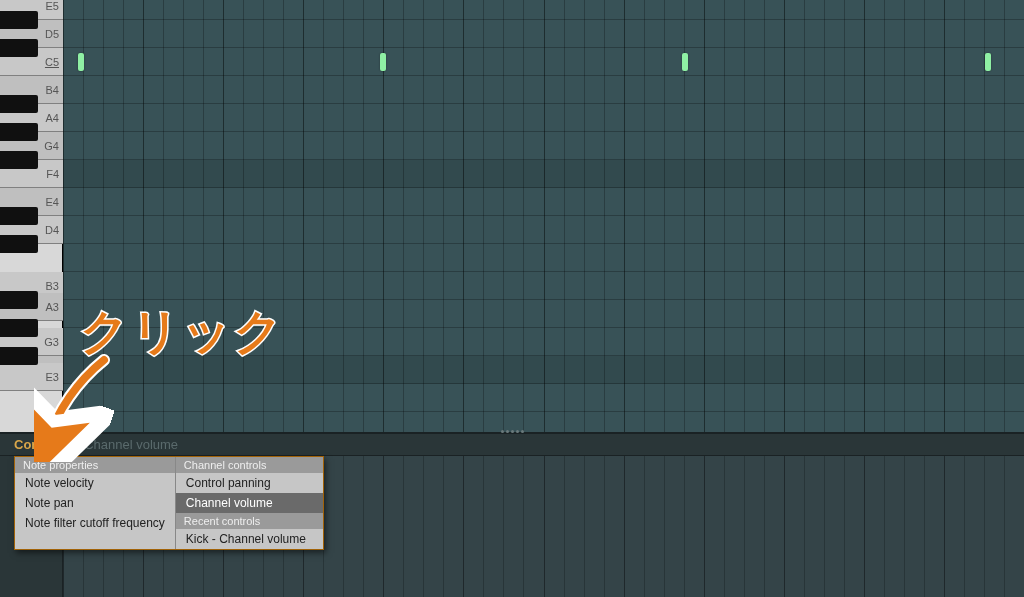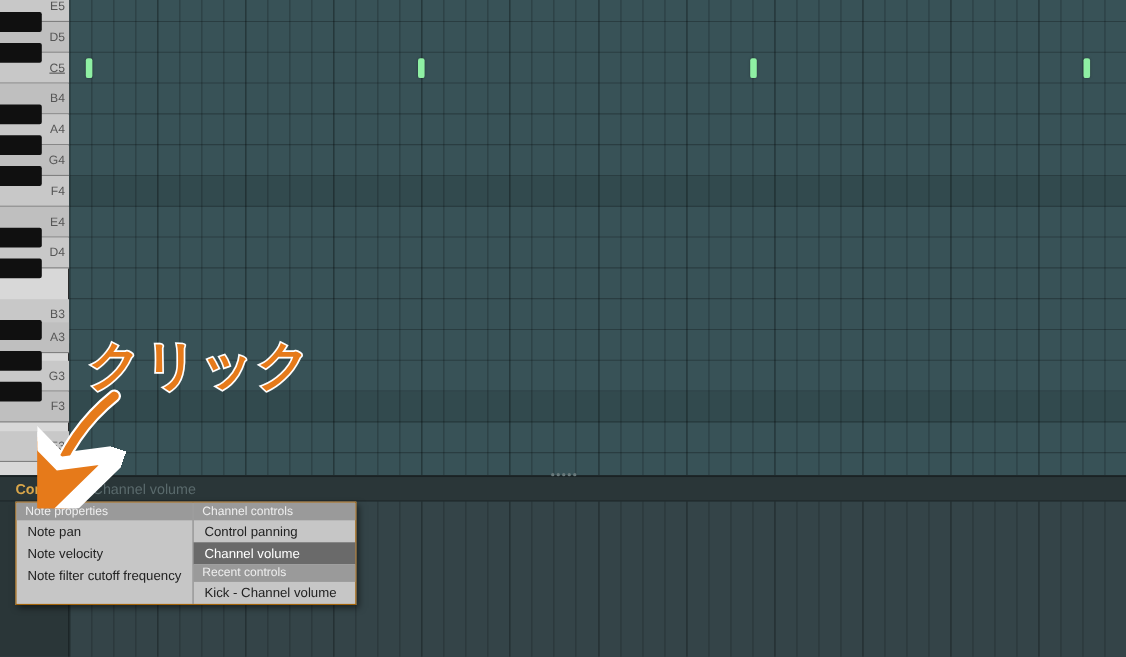--- a/index.html
+++ b/index.html
@@ -259,21 +259,21 @@
       </div>
       <div class="black-key" style="top: 291px;"></div>
       <div class="white-key" style="top: 328px;">
         <span>G3</span>
       </div>
       <div class="black-key" style="top: 319px;"></div>
       <div class="white-key row-shade" style="top: 356px;">
         <span>F3</span>
       </div>
       <div class="black-key" style="top: 347px;"></div>
-      <div class="white-key" style="top: 392px;">
+      <div class="white-key" style="top: 363px;">
         <span>E3</span>
       </div>
     </div>
   <div class="grid" id="grid-container">
       <div class="row" style="top: -8px;"></div>
       <div class="row" style="top: 20px;"></div>
       <div class="row" style="top: 48px;"></div>
       <div class="row" style="top: 76px;"></div>
       <div class="row" style="top: 104px;"></div>
       <div class="row" style="top: 132px;"></div>
@@ -409,22 +409,22 @@
         <div class="vline" style="left: 920.958px;"></div>
         <div class="vline" style="left: 940.979px;"></div>
       </div>
   </div>
 </div>
 
 <div class="dropdown">
   <div class="dropdown-col">
     <div class="dropdown-header">Note properties</div>
     <div id="dd-left">
+        <div class="dropdown-item">Note velocity</div>
         <div class="dropdown-item">Note pan</div>
-        <div class="dropdown-item">Note velocity</div>
         <div class="dropdown-item">Note filter cutoff frequency</div>
       </div>
   </div>
   <div class="dropdown-col right" id="dd-right">
       <div class="dropdown-header">Channel controls</div>
       <div class="dropdown-item">Control panning</div>
       <div class="dropdown-item selected">Channel volume</div>
       <div class="dropdown-header">Recent controls</div>
       <div class="dropdown-item">Kick - Channel volume</div>
     </div>

